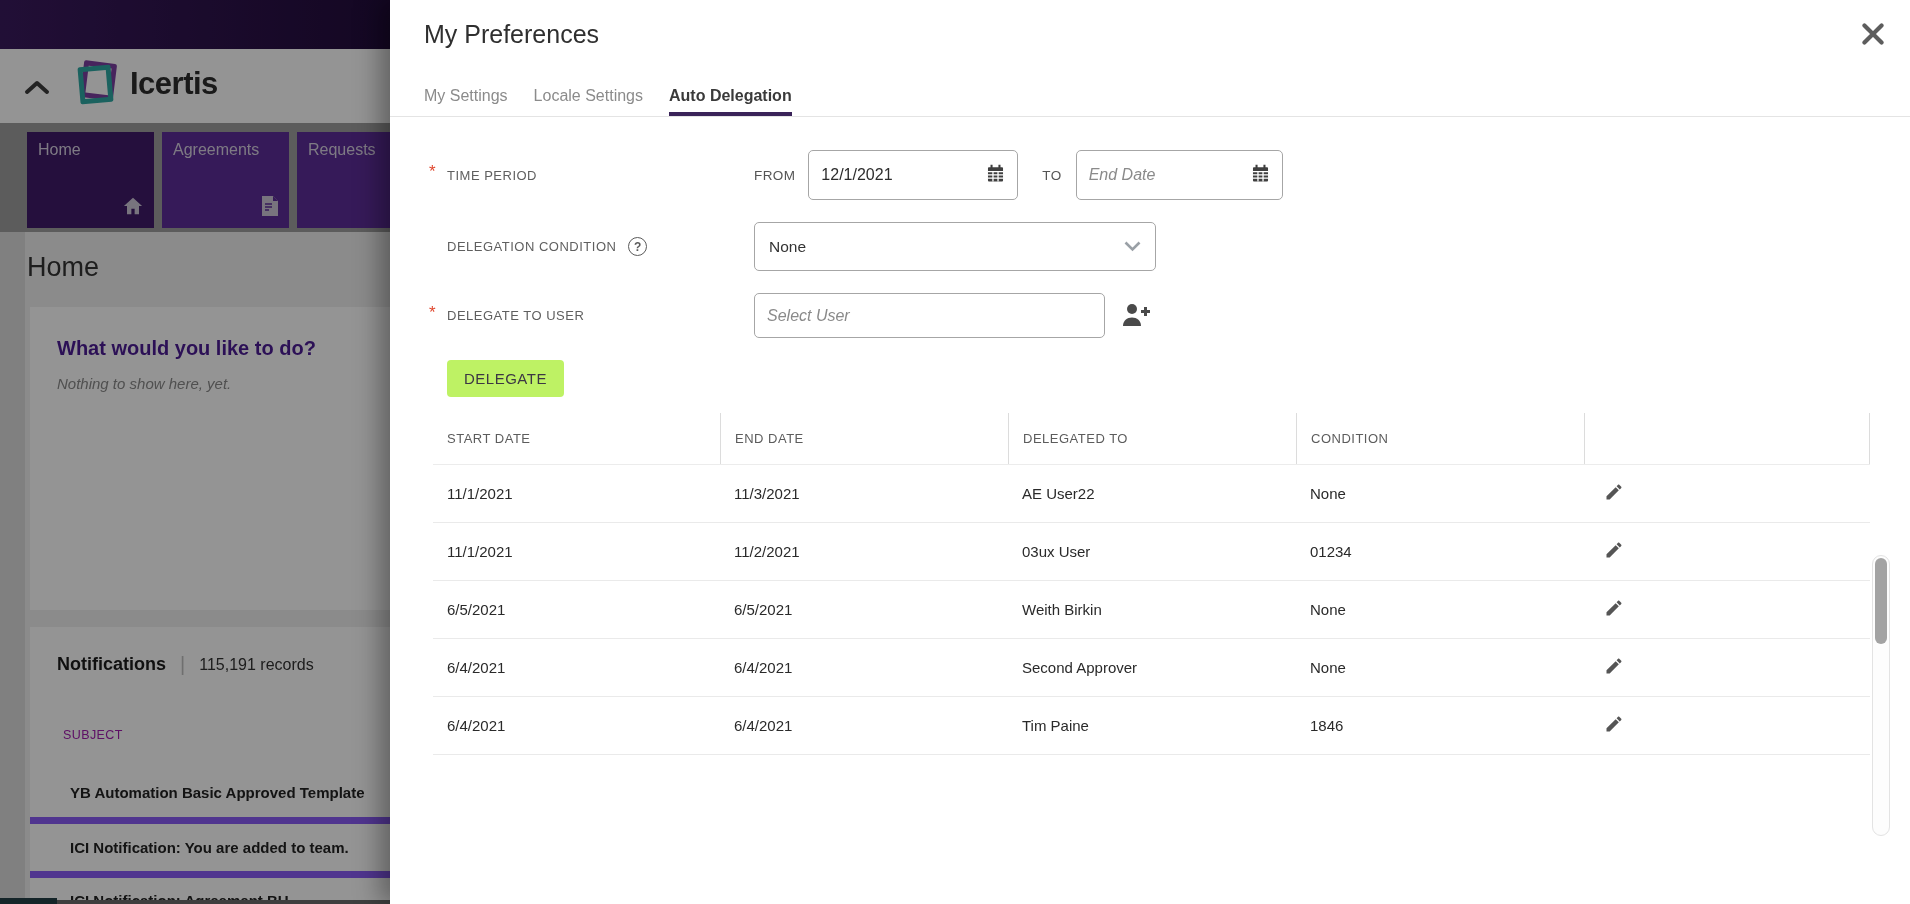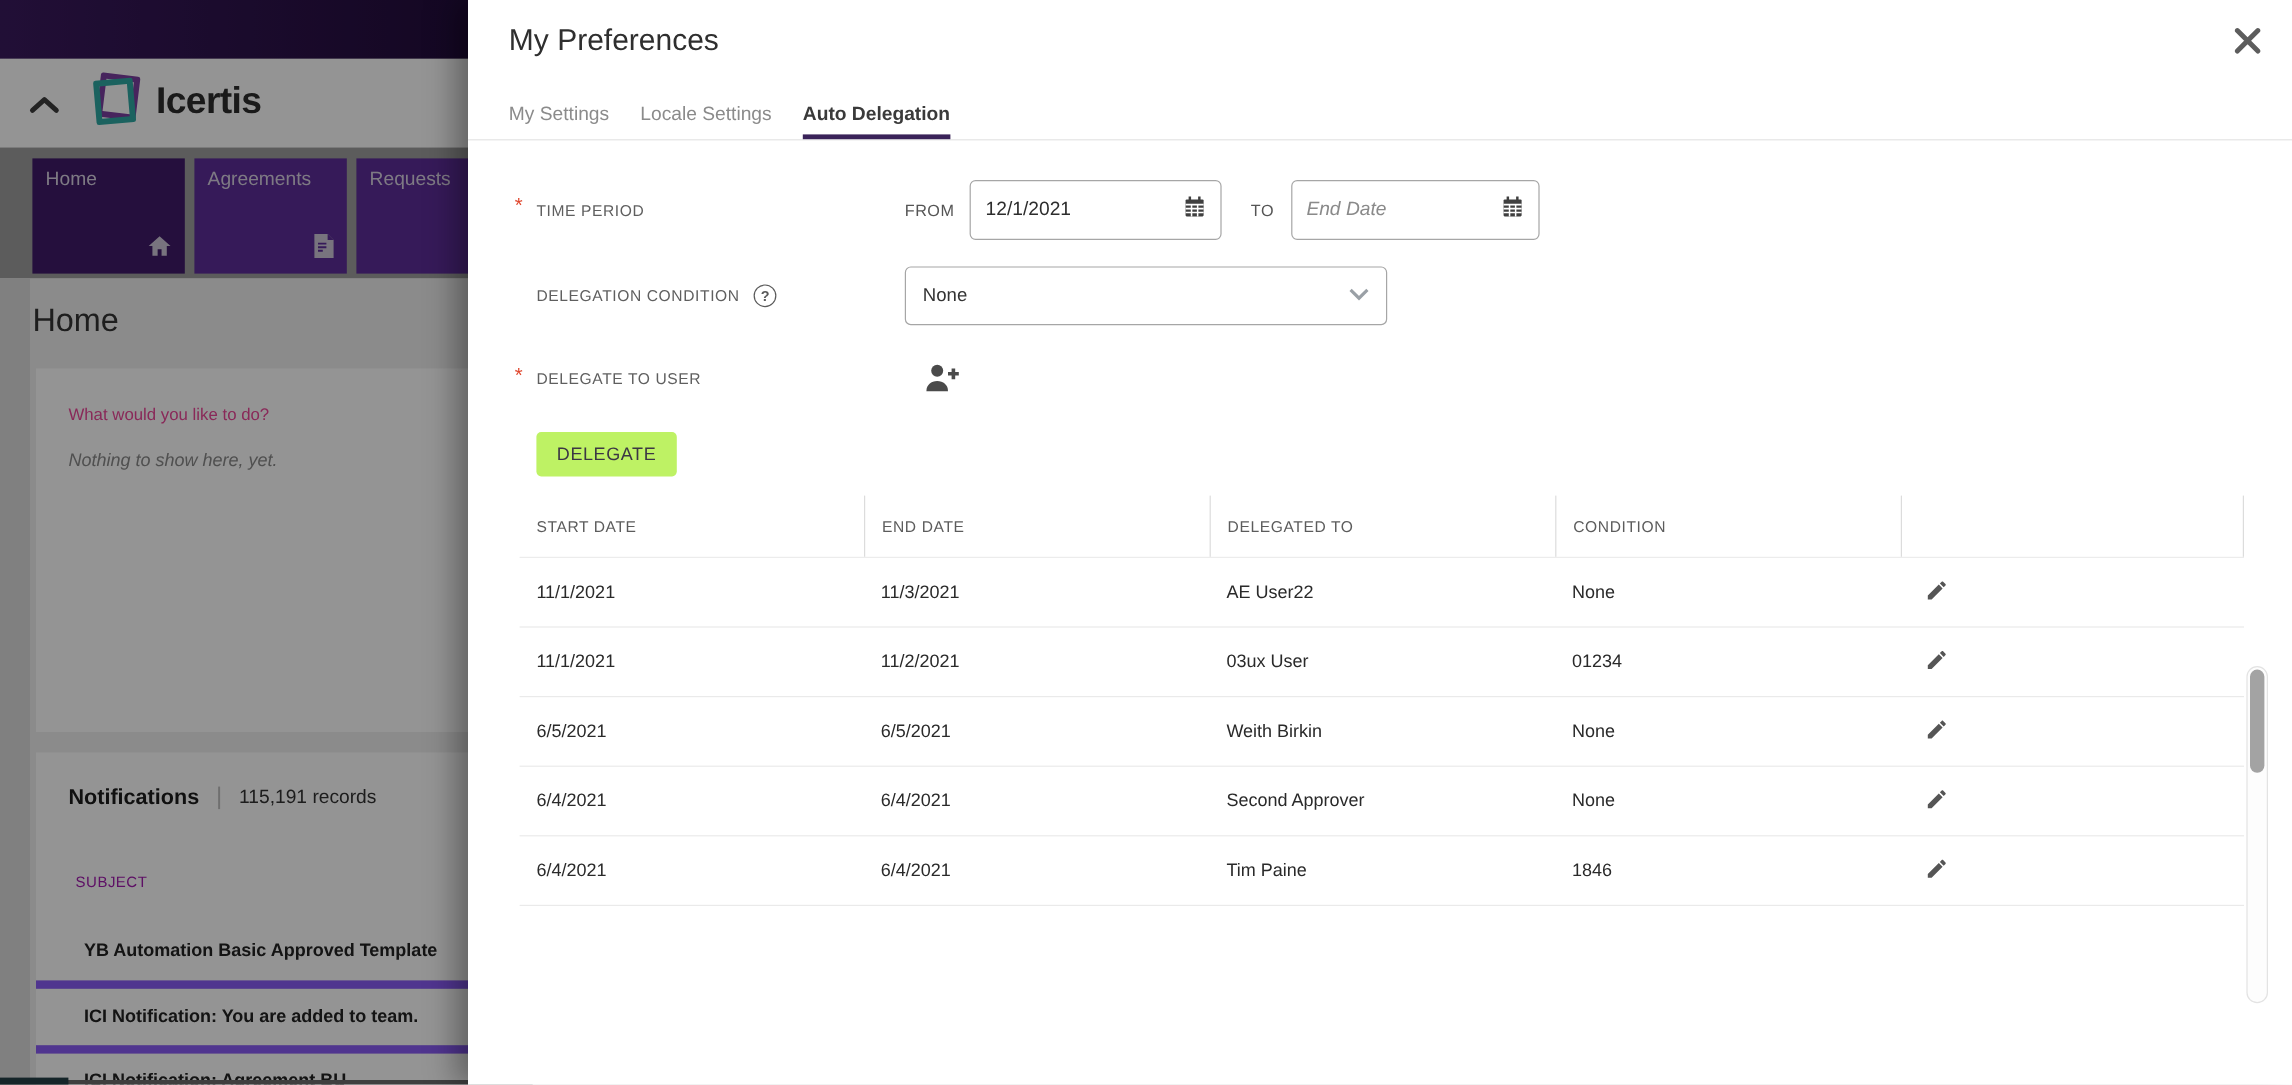--- a/index.html
+++ b/index.html
@@ -20,21 +20,21 @@
   .navstrip { height:109px; background:#9f9f9f; position:relative; }
   .tile { position:absolute; top:9px; height:96px; width:127px; padding:9px 11px; color:#d9d3e3; font-size:16px; }
   .tile-active { background:#401a6a; }
   .tile-normal { background:#5e2d99; }
   .tile .tile-icon { position:absolute; right:10px; bottom:8px; }
   .pagebody { position:relative; height:672px; background:#efefef; }
   .gutter { position:absolute; left:0; top:0; width:25px; height:100%; background:#dcdcdc; }
   .page-title { position:absolute; left:27px; top:20px; font-size:27px; color:#343434; }
   .card { position:absolute; left:30px; width:360px; background:#ffffff; }
   .card1 { top:75px; height:303px; }
-  .card1-title { position:absolute; left:27px; top:30px; font-size:14px; font-weight:400; color:#ec4899; }
+  .card1-title { position:absolute; left:27px; top:30px; font-size:20px; font-weight:700; color:#4c1d95; }
   .card1-empty { position:absolute; left:27px; top:68px; font-size:15px; font-style:italic; color:#8a8a8a; }
   .notifcard { top:395px; height:277px; overflow:hidden; }
   .notif-head { position:absolute; left:27px; top:26px; display:flex; align-items:center; }
   .notif-title { font-size:18px; font-weight:700; color:#1c1c1c; }
   .notif-sep { color:#c0c0c0; font-size:20px; margin:0 14px; font-weight:400; }
   .notif-count { font-size:16px; color:#333; }
   .notif-col { position:absolute; left:33px; top:101px; font-size:12.5px; color:#a21caf; letter-spacing:.4px; }
   .nrow { position:absolute; left:0; right:0; padding-left:40px; display:flex; align-items:center;
           font-size:15px; font-weight:700; color:#242424; border-bottom:7px solid #8b5cf6; }
   .nrow1 { top:140px; height:57px; }
@@ -232,20 +232,23 @@
             </svg>
         </span>
       </div>
     </div>
 
     <div class="frow" style="min-height:45px">
       <div class="flabel">
         <span class="req">*</span>
         <span>DELEGATE TO USER</span>
       </div>
+      <div class="inputbox userbox">
+        <input type="text" placeholder="Select User" style="">
+      </div>
       <button class="useradd">
         <span>
           <svg width="30" height="26" viewBox="0 0 30 26">
               <circle cx="11" cy="8" r="5" fill="#4a4a4a"></circle>
               <path d="M2 25c0-5.2 4-8.4 9-8.4s9 3.2 9 8.4z" fill="#4a4a4a"></path>
               <path d="M24.5 6v9M20 10.5h9" stroke="#4a4a4a" stroke-width="3"></path>
             </svg>
         </span>
       </button>
     </div>

